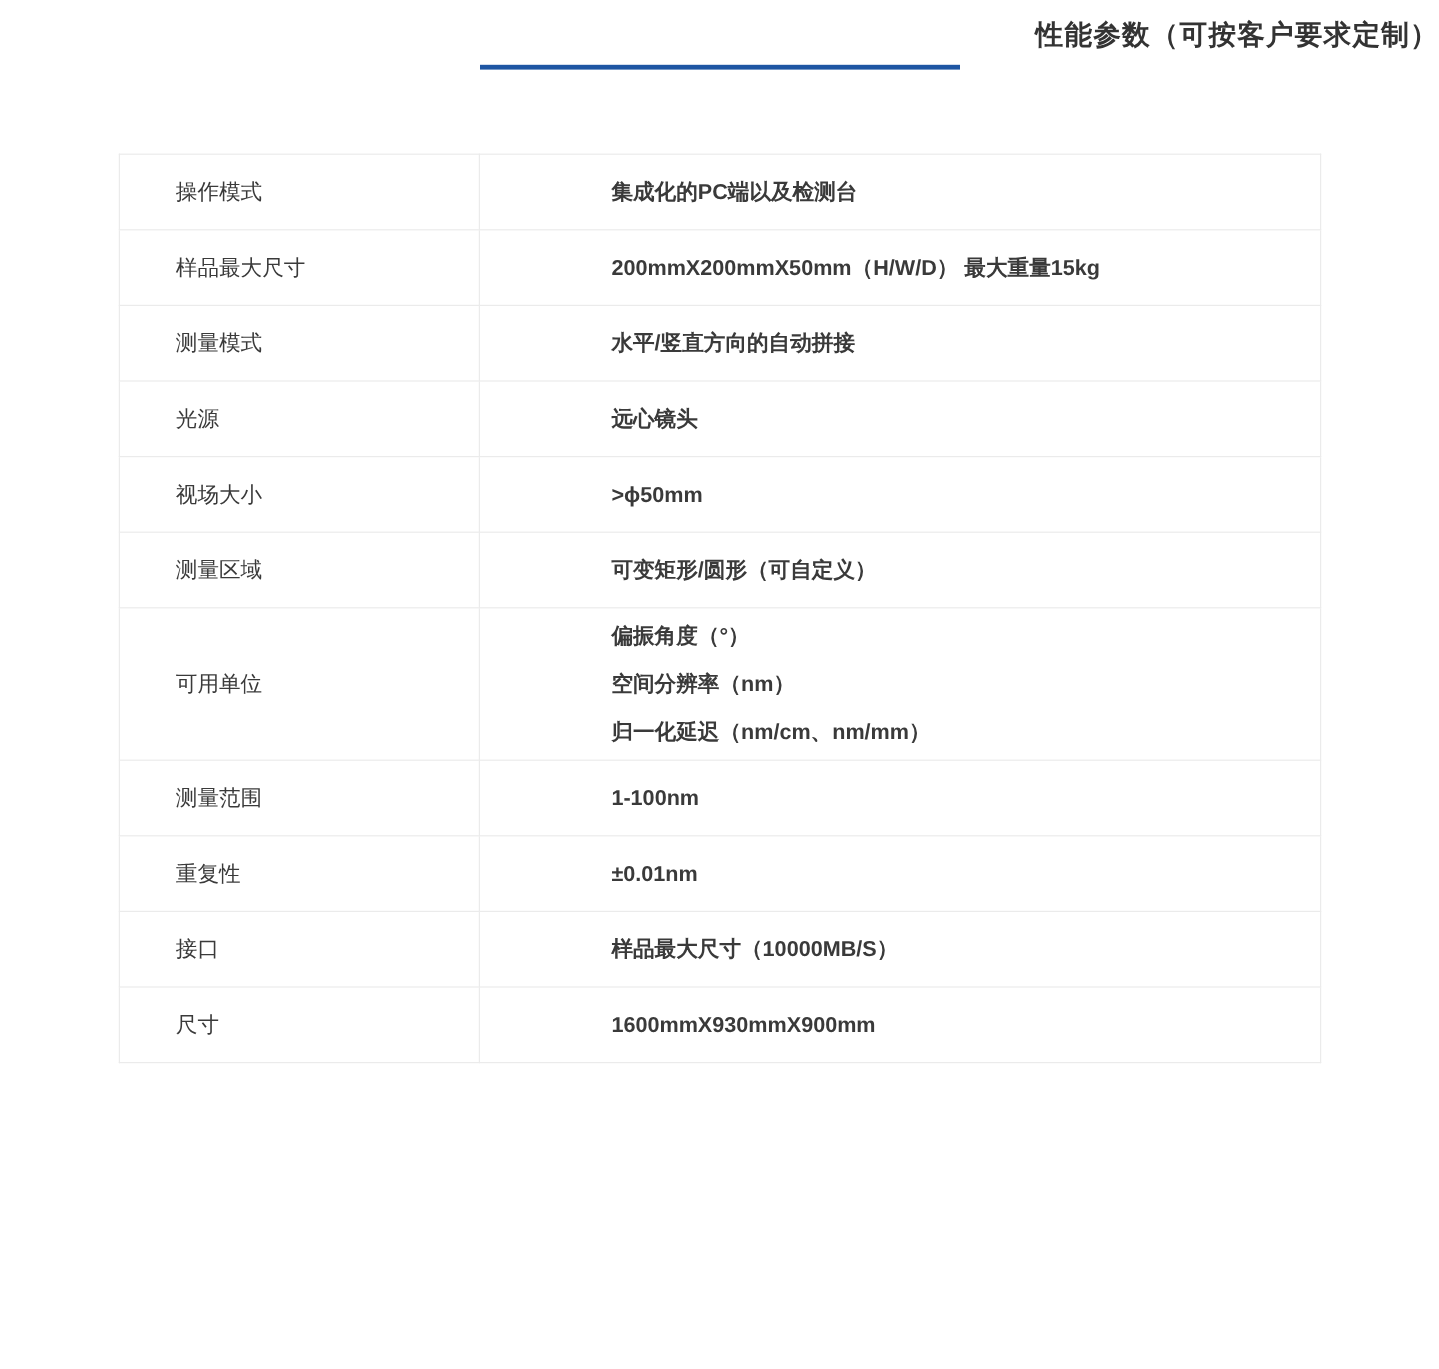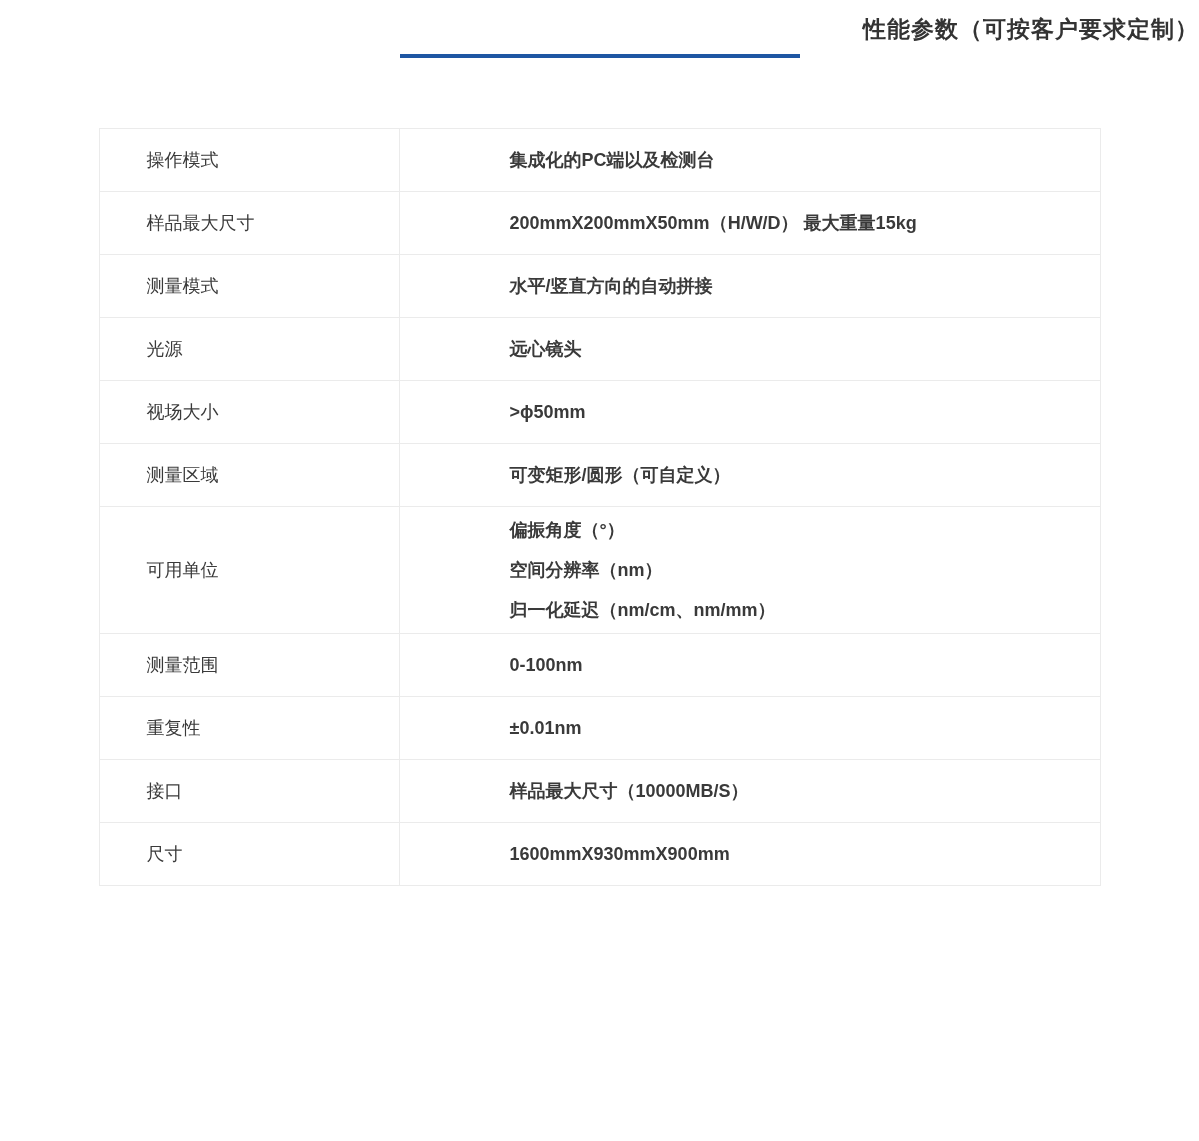--- a/index.html
+++ b/index.html
@@ -120,21 +120,21 @@
     <td class="value-cell">
           <div class="value-line">偏振角度（°）</div>
           <div class="value-line">空间分辨率（nm）</div>
           <div class="value-line">归一化延迟（nm/cm、nm/mm）</div>
         </td>
   </tr>
 
   <tr class="spec-row">
     <td class="label-cell">测量范围</td>
     <td class="value-cell">
-          <div class="value-line">0-100nm</div>
+          <div class="value-line">1-100nm</div>
         </td>
   </tr>
 
   <tr class="spec-row">
     <td class="label-cell">重复性</td>
     <td class="value-cell">
           <div class="value-line">±0.01nm</div>
         </td>
   </tr>
 

